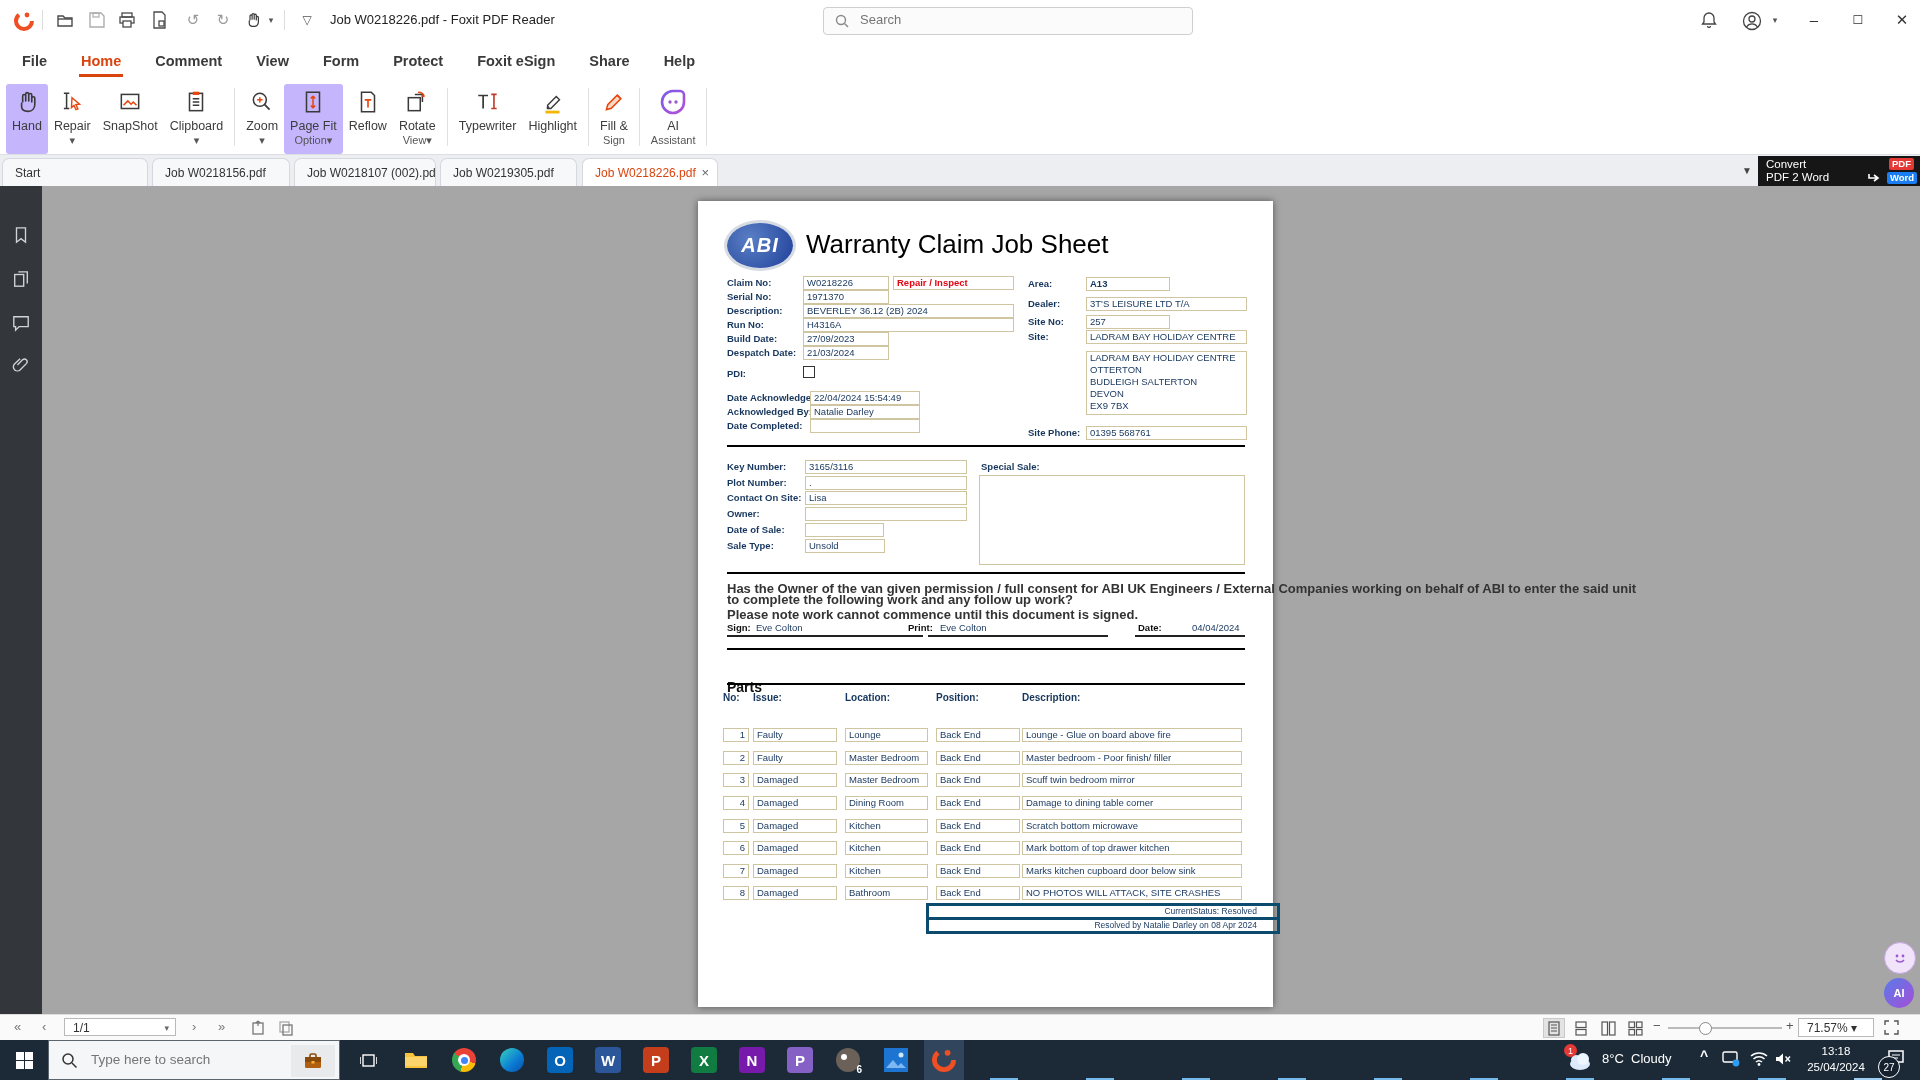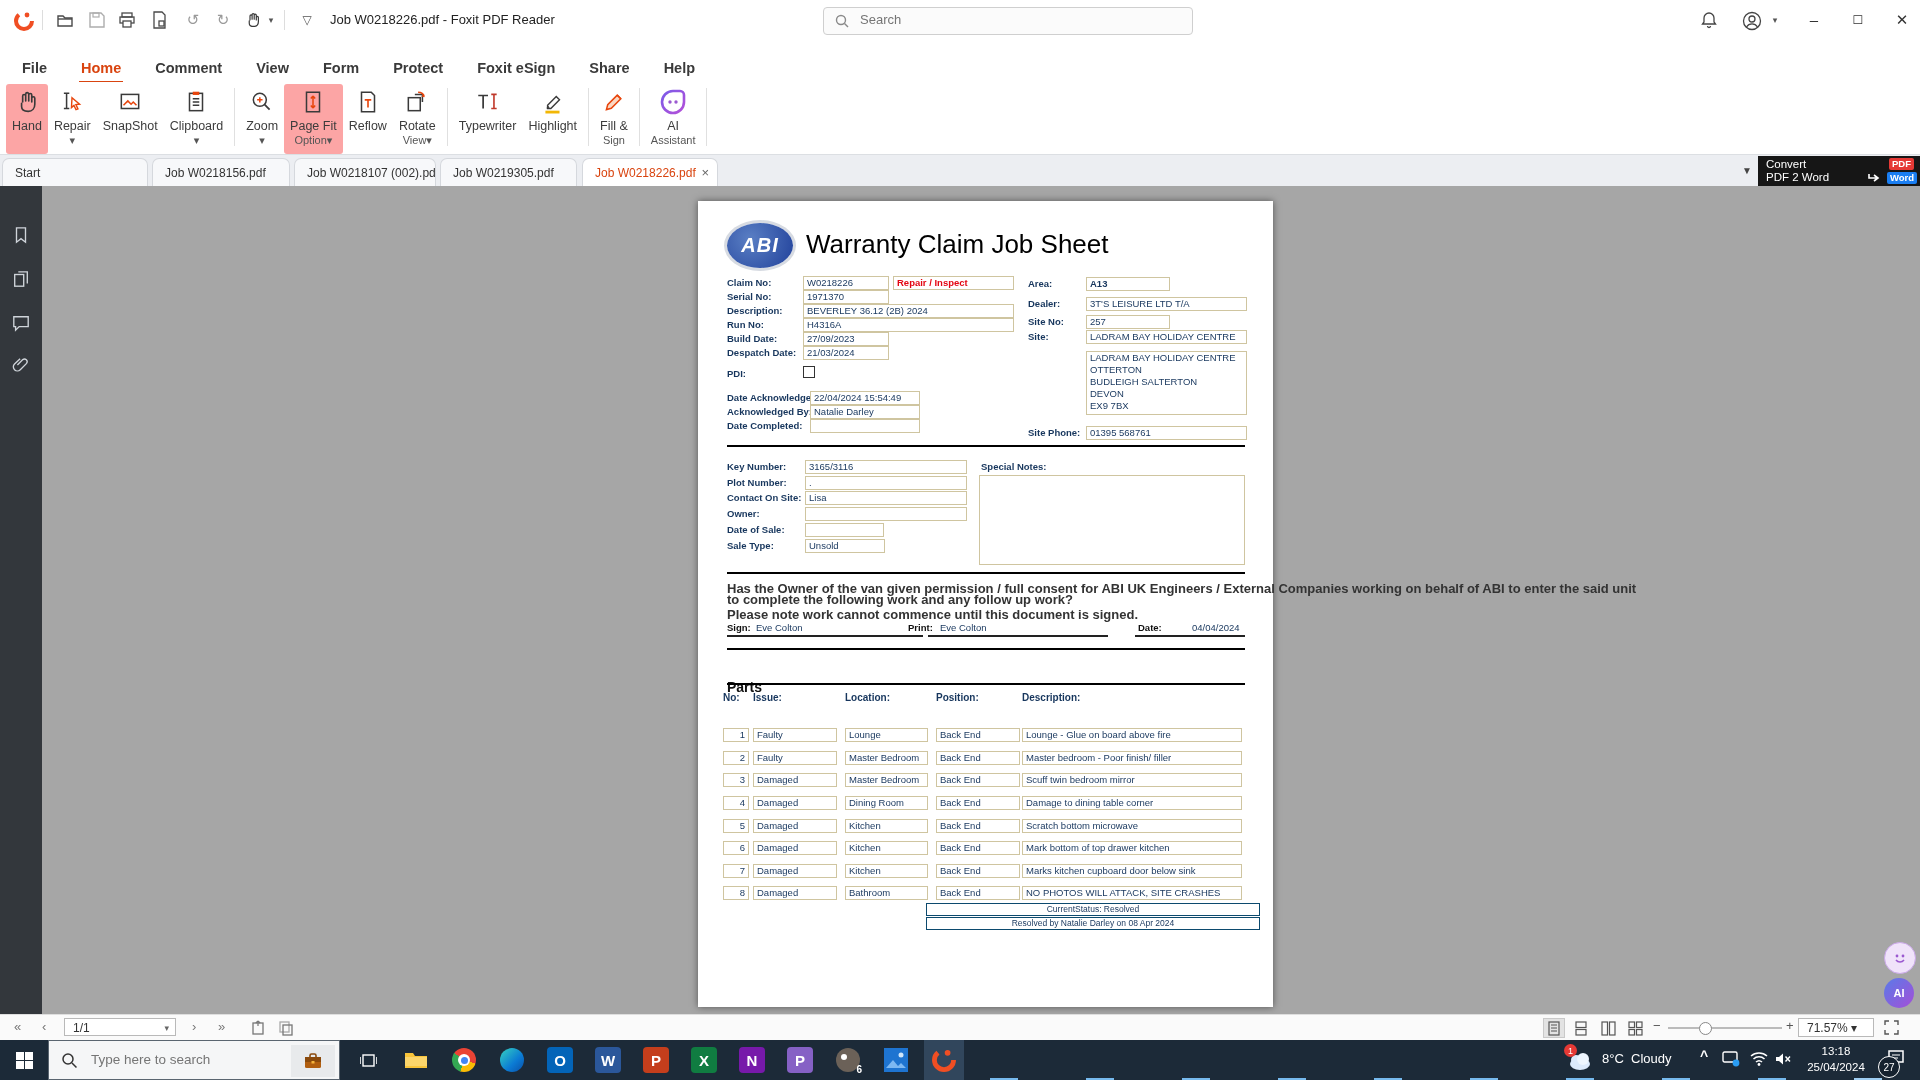--- a/index.html
+++ b/index.html
@@ -11,28 +11,28 @@
   .tb-ico{position:absolute;top:11px;width:18px;height:18px;color:#4a4a4a;}
   .tb-glyph{font-size:15px;line-height:18px;text-align:center;}
   #win-title{position:absolute;left:330px;top:12px;font-size:13px;color:#222;}
   #tb-search{position:absolute;left:823px;top:7px;width:368px;height:26px;border:1px solid #cfcfcf;
              border-radius:4px;background:#fbfbfb;}
   #tb-search input{position:absolute;left:34px;top:3px;width:320px;border:none;outline:none;background:transparent;
              font-size:13px;color:#666;font-family:"Liberation Sans",sans-serif;}
   .winbtn{position:absolute;top:0;height:40px;width:44px;text-align:center;line-height:40px;color:#333;font-size:15px;}
   .vline{position:absolute;top:10px;width:1px;height:20px;background:#ddd;}
   
-  #menurow{left:0;top:40px;width:1920px;height:42px;background:#fff;display:flex;align-items:flex-end;gap:30px;padding-left:20px;box-sizing:border-box;}
+  #menurow{left:0;top:40px;width:1920px;height:42px;background:#fff;display:flex;align-items:center;gap:30px;padding-left:20px;box-sizing:border-box;}
   .menu-item{font-size:14.5px;font-weight:700;color:#3a3a3a;position:relative;padding:6px 2px;}
   .menu-item.active{color:#d9440f;}
   .menu-item.active .mi-underline{position:absolute;left:0;right:0;bottom:-2px;height:3px;background:#d9440f;}
   
   #ribbon{left:0;top:82px;width:1920px;height:73px;background:#fff;border-bottom:1px solid #dcdfe3;display:flex;align-items:flex-start;padding-left:6px;box-sizing:border-box;}
   .rbtn{position:relative;height:66px;margin-top:2px;padding:4px 6px 0 6px;border-radius:3px;text-align:center;flex:none;}
-  .rbtn.sel{background:#fca5a5;}
+  .rbtn.sel{background:#c4b5fd;}
   .rbtn .ric{height:28px;display:flex;align-items:center;justify-content:center;}
   .rbtn .rl1{font-size:12.5px;color:#3c3c3c;margin-top:3px;white-space:nowrap;}
   .rbtn .rl2{font-size:11px;color:#555;margin-top:1px;white-space:nowrap;}
   .rsep{width:1px;height:58px;background:#e0e0e0;margin:6px 5px 0 5px;flex:none;}
   
   #tabbar{left:0;top:155px;width:1920px;height:31px;background:#eceef2;}
   .tab{position:absolute;top:3px;height:28px;background:#f7f8fa;border:1px solid #d5d8dd;border-bottom:none;
        border-radius:7px 7px 0 0;font-size:12px;color:#333;line-height:28px;padding:0 12px;box-sizing:border-box;white-space:nowrap;overflow:hidden;}
   .tab.active{background:#fff;color:#d9440f;}
   .tabx{position:absolute;right:8px;top:0;color:#666;font-size:13px;}
@@ -59,21 +59,21 @@
   .sigv{position:absolute;font-size:9.5px;color:#17365d;}
   .sigu{position:absolute;height:2px;background:#222;top:434px;}
   .phead{position:absolute;font-size:10px;font-weight:700;color:#17365d;top:491px;}
   .prow{position:absolute;left:0;width:575px;height:16px;}
   .pc{position:absolute;border:1px solid #cfc5a0;background:#fff;height:12px;font-size:9.5px;color:#17365d;line-height:12px;padding:0 3px;white-space:nowrap;overflow:hidden;}
   .cno{left:25px;width:18px;text-align:right;}
   .ciss{left:55px;width:76px;}
   .cloc{left:147px;width:75px;}
   .cpos{left:238px;width:76px;}
   .cdesc{left:324px;width:212px;}
-  .statusbox{position:absolute;left:228px;width:308px;border:1px solid #0c4a6e;height:11px;font-size:8.5px;color:#17365d;line-height:11px;text-align:center;padding:0 12px;}
+  .statusbox{position:absolute;left:228px;width:308px;border:3px solid #0c4a6e;height:11px;font-size:8.5px;color:#17365d;line-height:11px;text-align:right;padding:0 20px;}
   
   .floatbtn{position:absolute;width:30px;height:30px;border-radius:50%;display:flex;align-items:center;justify-content:center;}
   
   #statusbar{left:0;top:1014px;width:1920px;height:26px;background:#fafafa;border-top:1px solid #dedede;}
   .sb-nav{position:absolute;top:4px;font-size:13px;color:#777;}
   #pagebox{position:absolute;left:64px;top:3px;width:112px;height:18px;border:1px solid #b9b9b9;background:#fff;font-size:12px;color:#333;line-height:18px;padding-left:8px;box-sizing:border-box;}
   #pagebox .pb-caret{position:absolute;right:6px;top:0;color:#666;font-size:9px;}
   .vm{position:absolute;top:3px;width:22px;height:20px;display:flex;align-items:center;justify-content:center;}
   .vm.sel{background:#e3e3e3;border:1px solid #c9c9c9;box-sizing:border-box;}
   #zoomtrack{position:absolute;left:1668px;top:12px;width:114px;height:2px;background:#bbb;}
@@ -417,21 +417,21 @@
     <div class="flbl" style="left:29px;top:323px">Date of Sale:</div>
     <div class="flbl" style="left:29px;top:339px">Sale Type:</div>
 
     <div class="fld" style="left:107px;top:259px;width:154px">3165/3116</div>
     <div class="fld" style="left:107px;top:275px;width:154px">.</div>
     <div class="fld" style="left:107px;top:290px;width:154px">Lisa</div>
     <div class="fld" style="left:107px;top:306px;width:154px"></div>
     <div class="fld" style="left:107px;top:322px;width:71px"></div>
     <div class="fld" style="left:107px;top:338px;width:72px">Unsold</div>
 
-    <div class="flbl" style="left:283px;top:260px">Special Notes:</div>
+    <div class="flbl" style="left:283px;top:260px">Special Sale:</div>
     <div class="fld" style="left:281px;top:274px;width:258px;height:88px"></div>
 
     <div class="hr2" style="top:371px"></div>
 
     <div class="consent" style="top:380px">Has the Owner of the van given permission / full consent for ABI UK Engineers / External Companies working on behalf of ABI to enter the said unit</div>
     <div class="consent" style="top:391px">to complete the following work and any follow up work?</div>
     <div class="consent" style="top:406px">Please note work cannot commence until this document is signed.</div>
 
     <div class="sigl" style="left:29px;top:421px">Sign:</div>
     <div class="sigv" style="left:58px;top:421px">Eve Colton</div>

